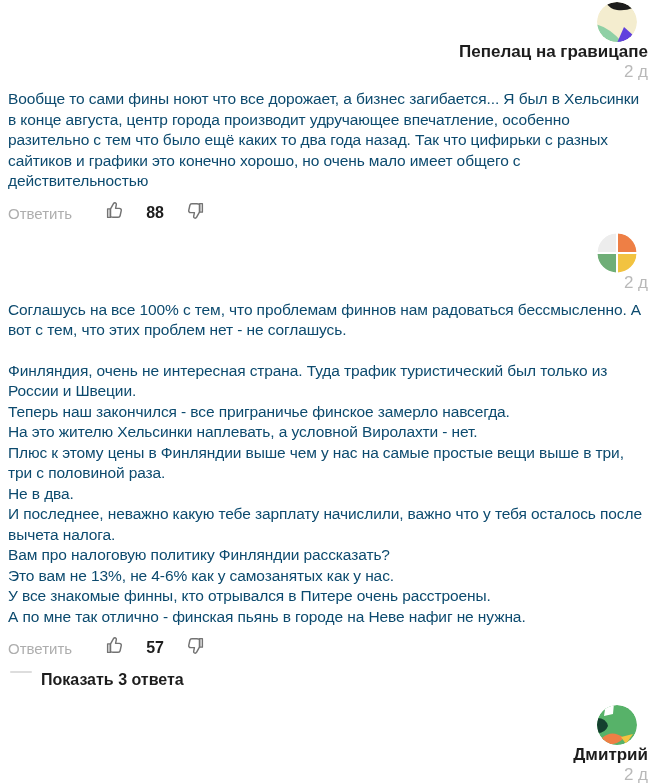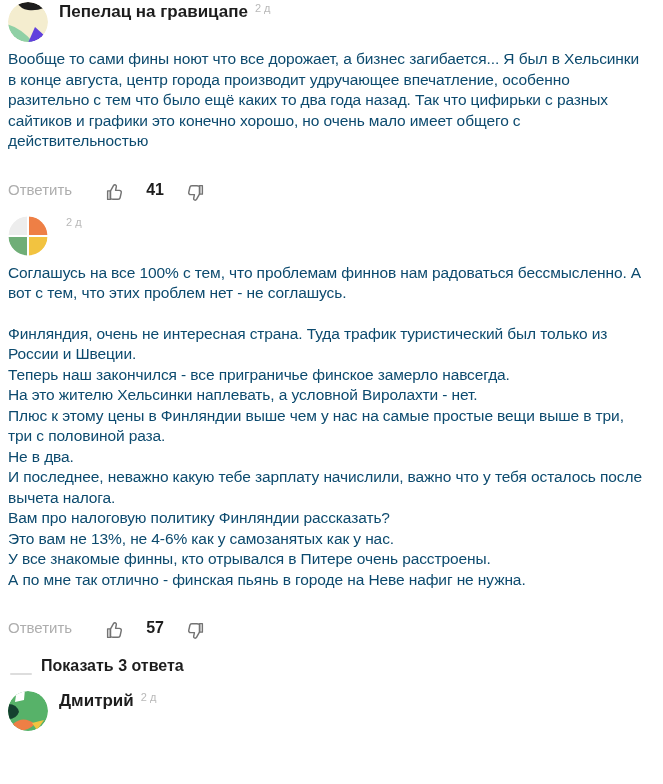--- a/index.html
+++ b/index.html
@@ -1,41 +1,41 @@
 <!DOCTYPE html>
 <html lang="ru"><head>
 <meta charset="utf-8">
 <style>
   html,body { margin:0; padding:0; background:#ffffff; }
   body { font-family:"Liberation Sans", sans-serif; }
   .page { width:663px; height:784px; overflow:hidden; box-sizing:border-box;
           padding:2px 15px 0 8px; background:#fff; }
 
   .comment { margin-bottom:11px; }
-  .c-head { display:flex; align-items:flex-start; }
+  .c-head { display:flex; align-items:flex-end;flex-direction:column; }
   .avatar { width:40px; height:40px; border-radius:50%; overflow:hidden;
             flex:0 0 40px; margin-right:11px; cursor:pointer; }
   .avatar svg { display:block; }
   .author { font-size:17px; font-weight:700; color:#1d1d1d; cursor:pointer; }
-  .time { font-size:11px; color:#b9b9b9; margin-left:7px; }
+  .time { font-size:17px; color:#b9b9b9; margin-left:7px; }
 
   .c-text { font-size:15.5px; line-height:20.5px; color:#0c4a6e;
             margin:7px 0 0 0; white-space:pre-line; max-width:642px;
             letter-spacing:-0.1px; }
   .c-text.second { margin-top:20px; }
 
-  .actions { display:flex; align-items:flex-start; margin-top:29px; height:24px; }
+  .actions { display:flex; align-items:flex-end; margin-top:6px; height:24px; }
   .reply { font-size:15px; color:#aeaeae; margin-right:32px; cursor:pointer;
            background:none; border:none; padding:0; font-family:inherit; }
   .vote { background:none; border:none; padding:0; cursor:pointer;
           color:#737373; display:flex; align-items:center; }
   .vote svg { display:block; }
   .count { font-size:16px; font-weight:700; color:#1d1d1d; margin:0 19px; }
 
-  .show-replies { display:flex; align-items:flex-end; margin:14px 0 16px 2px;
+  .show-replies { display:flex; align-items:flex-start; margin:14px 0 16px 2px;
                   cursor:pointer; background:none; border:none; padding:0;
                   font-family:inherit; }
   .thread-line { width:22px; height:2px; background:#dddddd; border-radius:1px;
                  margin-right:9px; }
   .show-replies-label { font-size:16px; font-weight:700; color:#1d1d1d; }
 </style>
 </head>
 <body>
 
 <div class="page">
@@ -62,21 +62,21 @@
     </div>
     <p class="c-text">Вообще то сами фины ноют что все дорожает, а бизнес загибается... Я был в Хельсинки в конце августа, центр города производит удручающее впечатление, особенно разительно с тем что было ещё каких то два года назад. Так что цифирьки с разных сайтиков и графики это конечно хорошо, но очень мало имеет общего с действительностью</p>
     <div class="actions">
       <button class="reply">Ответить</button>
       <button class="vote" aria-label="like">
         <svg width="23" height="23" viewBox="0 0 24 24" fill="none" stroke="currentColor" stroke-width="1.5" stroke-linejoin="round" stroke-linecap="round">
           <path d="M3.8 10.3 h2.9 v8.9 H3.8 Z"></path>
           <path d="M6.7 10.6 L9.9 4.9 c.25-.55.85-.9 1.45-.9 1 0 1.7.9 1.5 1.9 L12.1 9.8 h3.9 c1.3 0 2.3 1.1 2 2.4 l-1.2 5.3 c-.2.9-1 1.6-2 1.6 H9.6 c-1.3 0-2.2-.3-2.9-.8 Z"></path>
         </svg>
       </button>
-      <span class="count">41</span>
+      <span class="count">88</span>
       <button class="vote" aria-label="dislike">
         <svg width="23" height="23" viewBox="0 0 24 24" fill="none" stroke="currentColor" stroke-width="1.5" stroke-linejoin="round" stroke-linecap="round">
           <g transform="rotate(180,12,12)">
             <path d="M3.8 10.3 h2.9 v8.9 H3.8 Z"></path>
             <path d="M6.7 10.6 L9.9 4.9 c.25-.55.85-.9 1.45-.9 1 0 1.7.9 1.5 1.9 L12.1 9.8 h3.9 c1.3 0 2.3 1.1 2 2.4 l-1.2 5.3 c-.2.9-1 1.6-2 1.6 H9.6 c-1.3 0-2.2-.3-2.9-.8 Z"></path>
           </g>
         </svg>
       </button>
     </div>
   </article>

